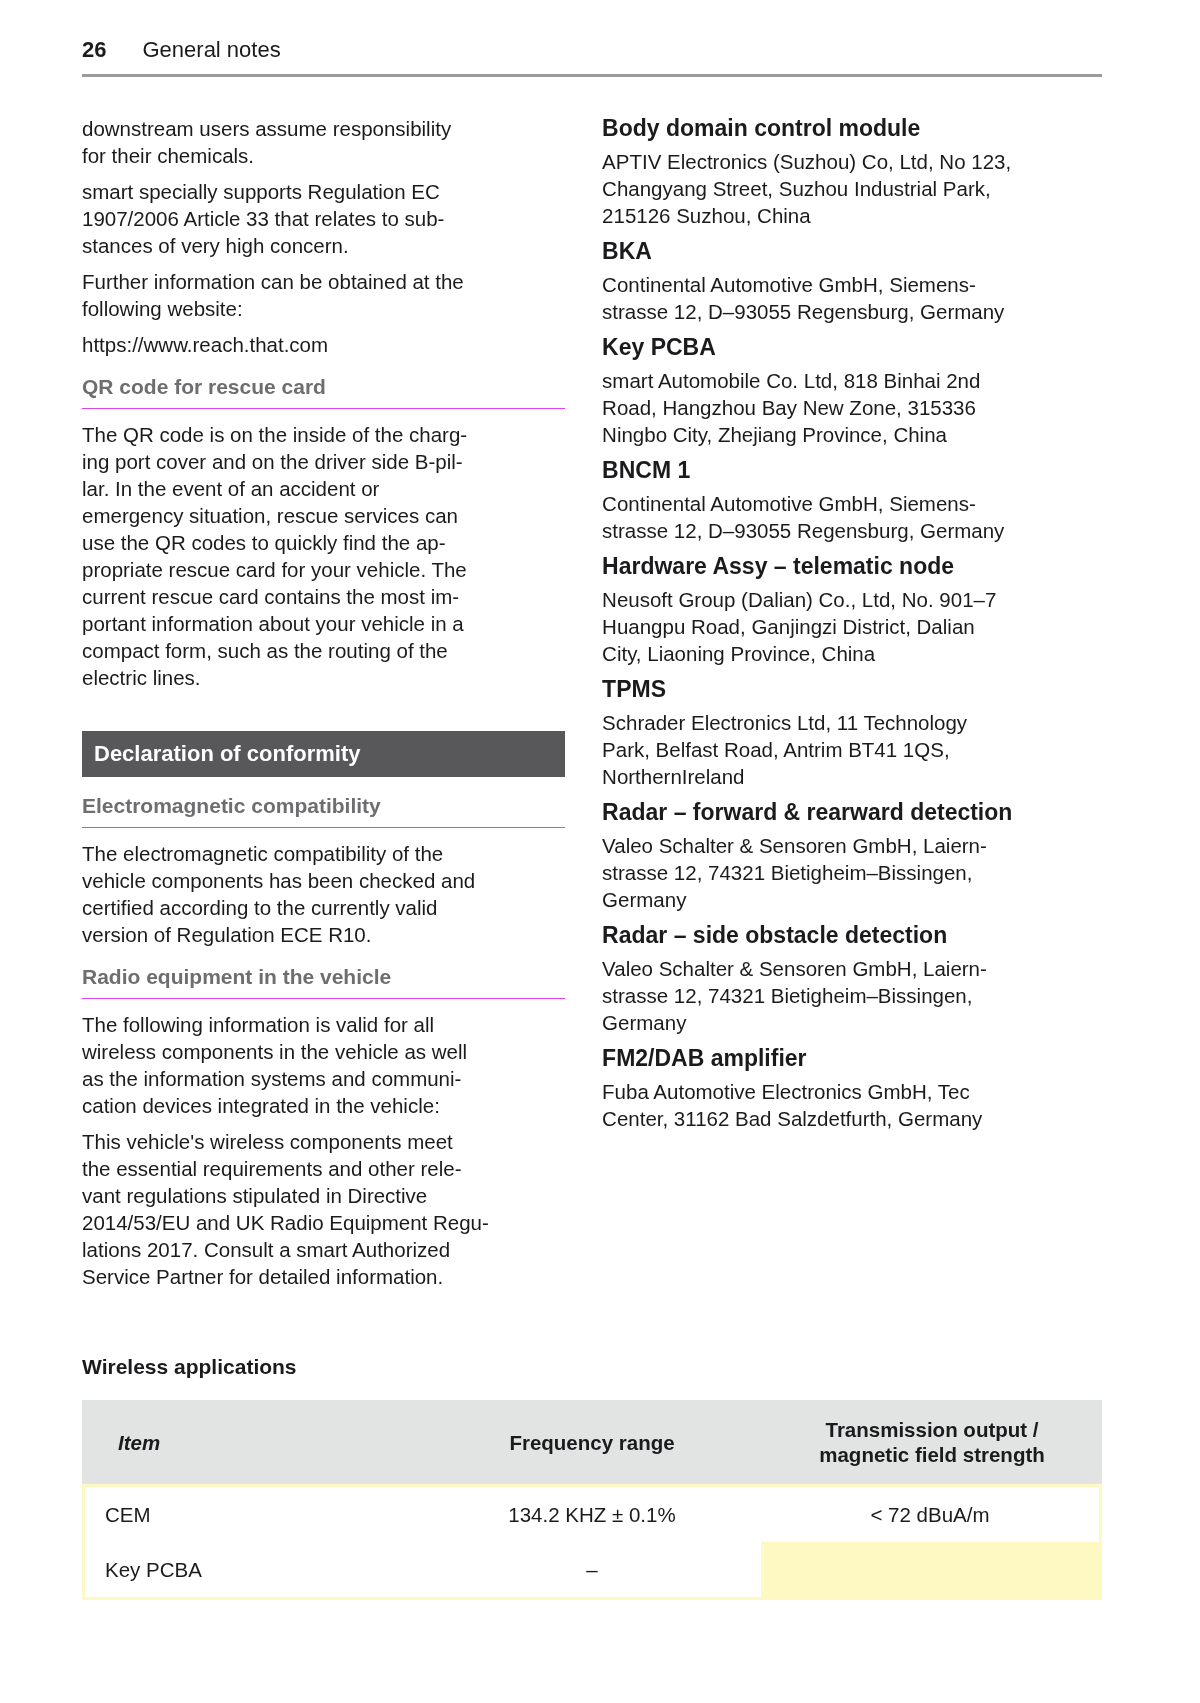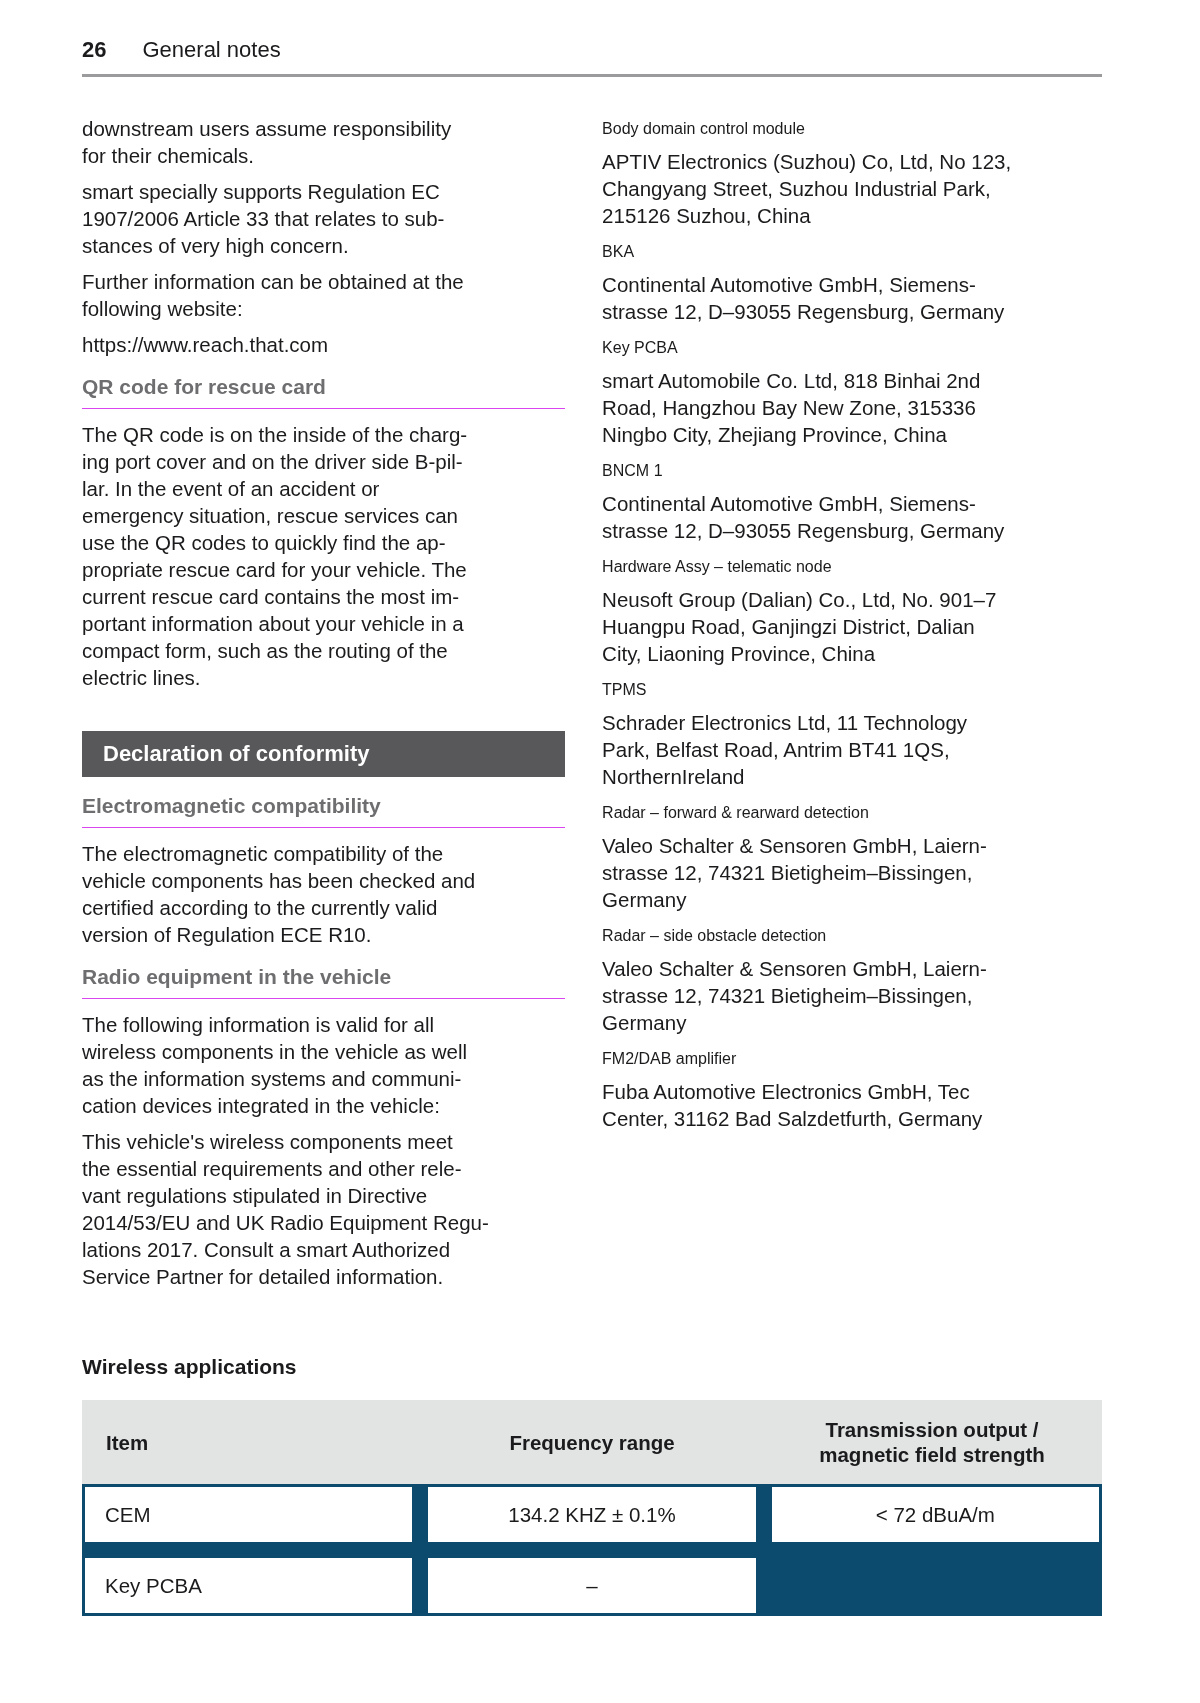--- a/index.html
+++ b/index.html
@@ -43,49 +43,49 @@
   }
   .col .sub + p { margin-top:12px; }
 
   .banner {
     margin-top:40px;
     background:#58585a;
     color:#ffffff;
     font-size:22px;
     font-weight:bold;
     line-height:26px;
-    padding:10px 21px;
-  }
-
-  .entry h4 { margin:9px 0 0 0; font-size:16px; font-weight:normal; line-height:27px; }
+    padding:10px 12px;
+  }
+
+  .entry h4 { margin:9px 0 0 0; font-size:23px; font-weight:bold; line-height:27px; }
   .entry:first-child h4 { margin-top:2px; }
   .entry p { margin:6px 0 0 0; font-size:20.5px; line-height:27px; white-space:pre-line; }
 
   .url-line { }
 
   
   .wireless { margin:0 82px; }
   .wireless-heading { margin:30px 0 0 0; font-size:21px; font-weight:bold; line-height:27px; }
   .w-table { margin-top:20px; font-size:20.5px; }
   .thead {
     display:grid;
     grid-template-columns:1fr 1fr 1fr;
     background:#e2e4e4;
     min-height:84px;
     align-items:center;
     font-weight:bold;
   }
   .thead .th { line-height:25px; }
-  .th-item { padding-left:24px; text-align:left; }
+  .th-item { padding-left:36px; text-align:left;font-style:italic; }
   .th-center { text-align:center; white-space:pre-line; }
   .tbody {
-    background:#0c4a6e;
+    background:#fef9c3;
     display:grid;
     grid-template-columns:1fr 1fr 1fr;
-    gap:16px;
+    gap:0;
     padding:3px;
   }
   .td {
     background:#ffffff;
     min-height:55px;
     display:flex;
     align-items:center;
   }
   .td-item { justify-content:flex-start; padding-left:20px; }
   .td-center { justify-content:center; text-align:center; }

